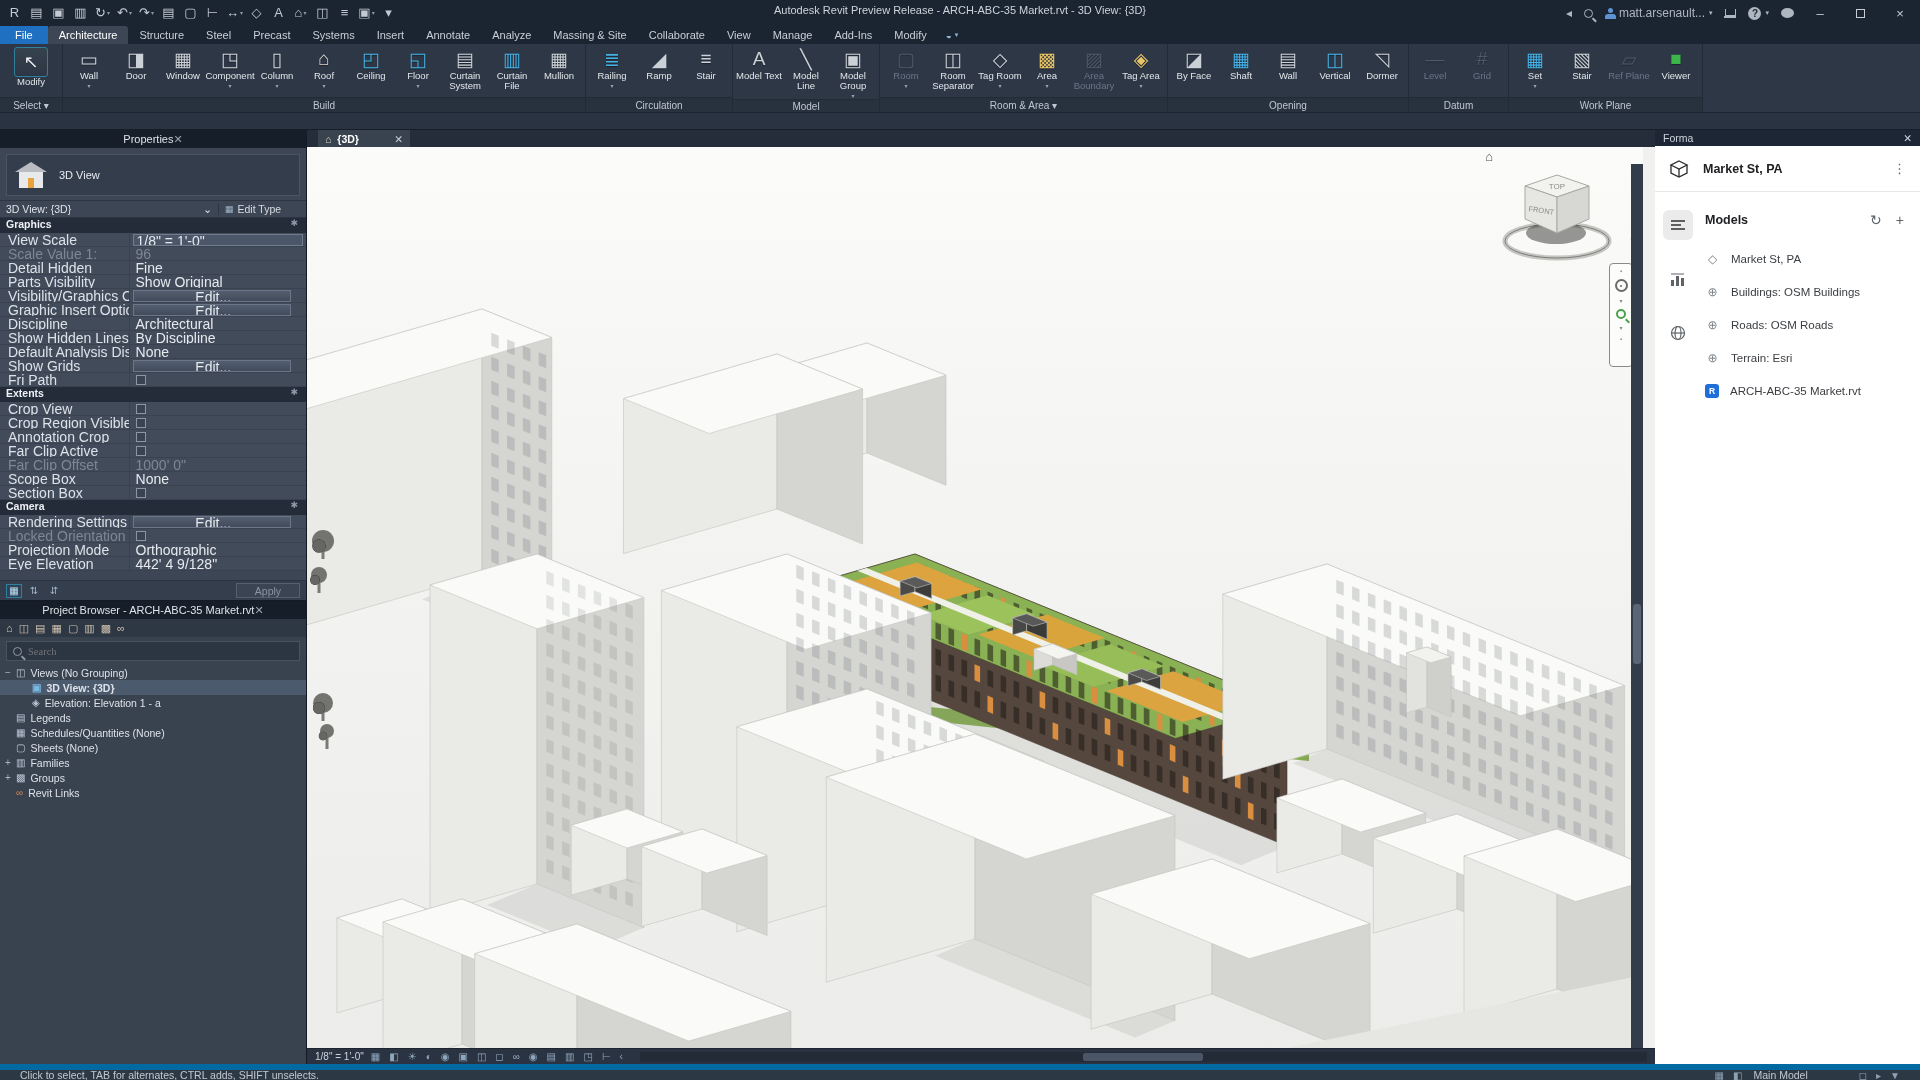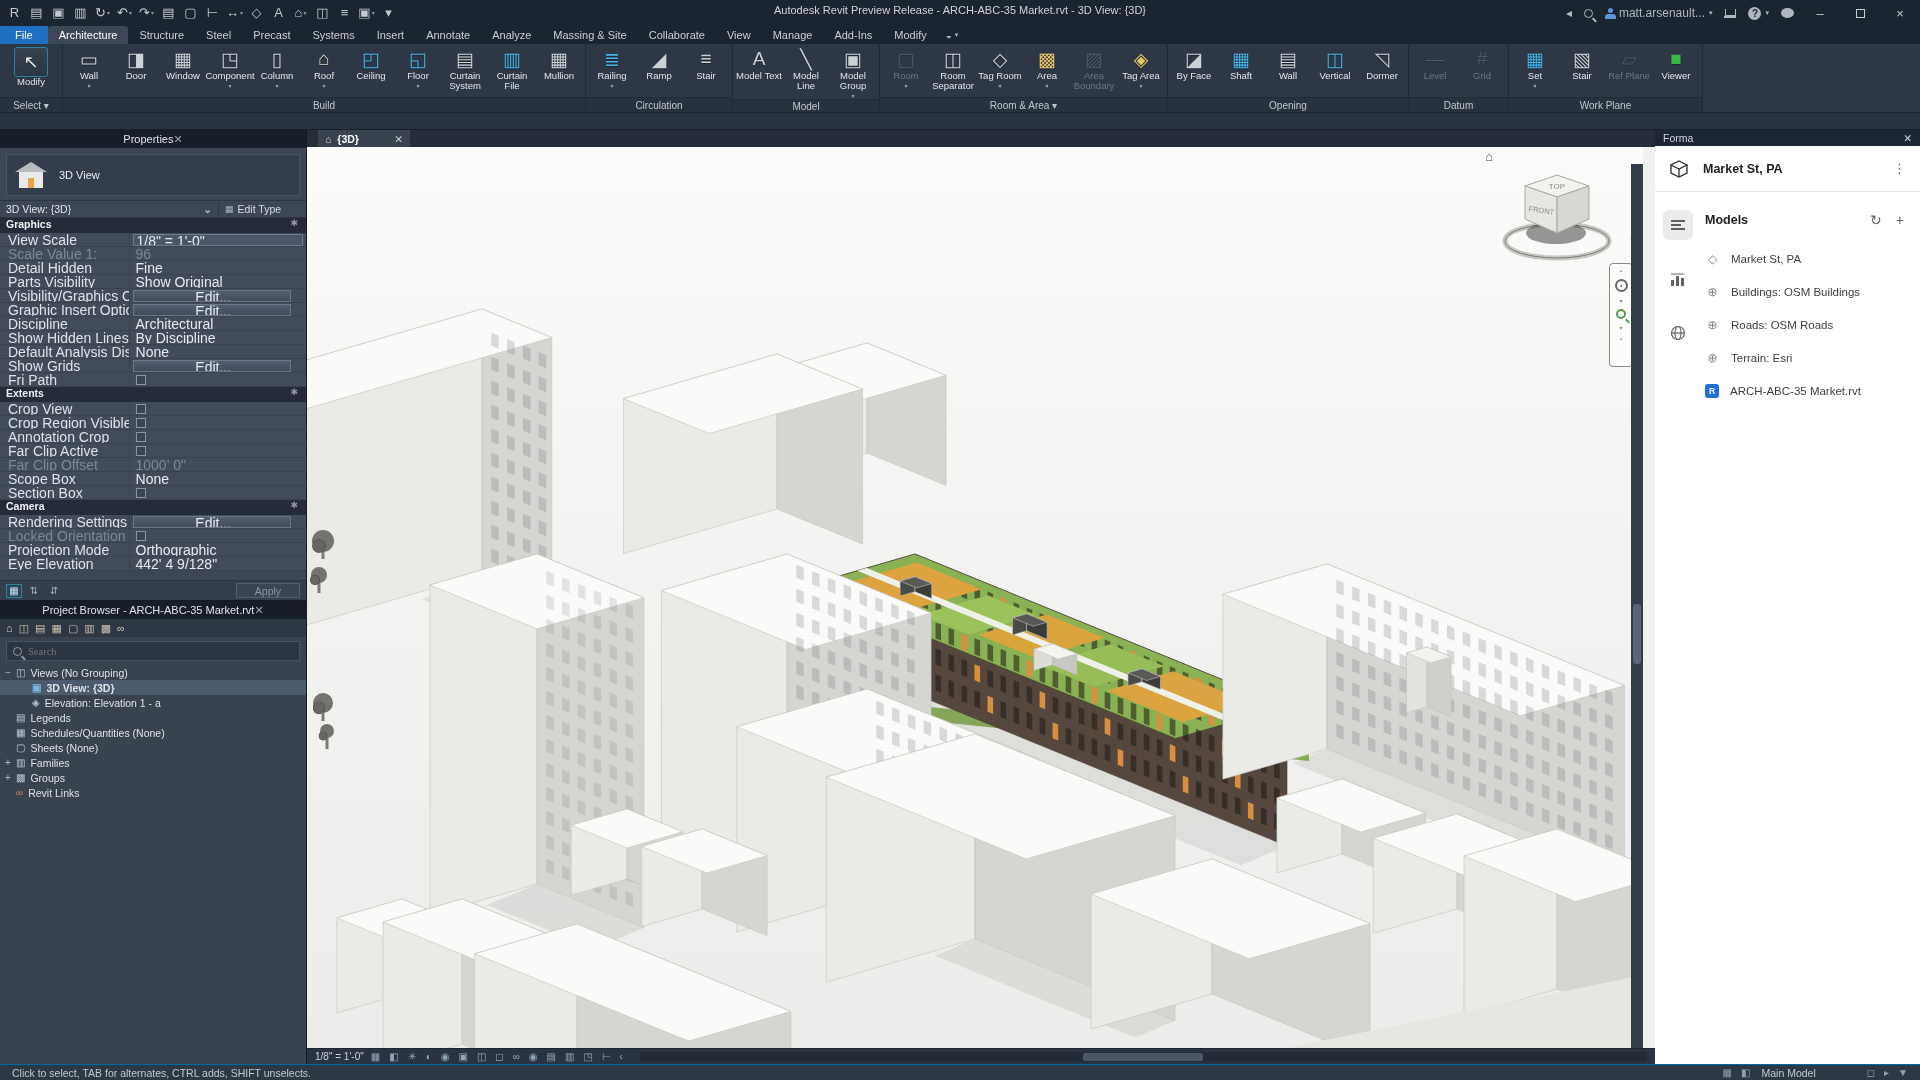--- a/index.html
+++ b/index.html
@@ -182,21 +182,21 @@
   #models-title { font-size:12.5px; font-weight:bold; color:#202124; flex:1; }
   .mh-icon { color:#5f6368; font-size:14px; margin-left:14px; }
   #model-list { margin-top:24px; display:flex; flex-direction:column; gap:19px; }
   .model-item { display:flex; align-items:center; gap:11px; font-size:11.5px; color:#3a3d41; }
   .mic { font-size:12px; color:#80868b; width:15px; text-align:center; }
   .mic[data-icon="revit-file"] { background:#1f6fd8; color:#fff; width:14px; height:14px;
     border-radius:3px; font-size:8.5px; font-weight:bold; line-height:14px; }
 
   
   #statusbar { position:absolute; left:0; top:1064px; width:1920px; height:16px; background:#2d3845;
-    display:flex; align-items:center; font-size:10.5px; color:#c2c8d0; padding:0 12px; border-top:1px solid #0369a1; }
+    display:flex; align-items:center; font-size:10.5px; color:#c2c8d0; padding:0 20px; border-top:6px solid #0369a1; }
   #sb-right { margin-left:auto; display:flex; align-items:center; gap:11px; }
   .sbi { color:#8fa0b2; font-size:10px; }
   #sb-far { display:flex; align-items:center; gap:9px; margin-left:40px; }
 </style>
 </head>
 <body>
 
 <div id="app">
 
   <div id="titlebar">

